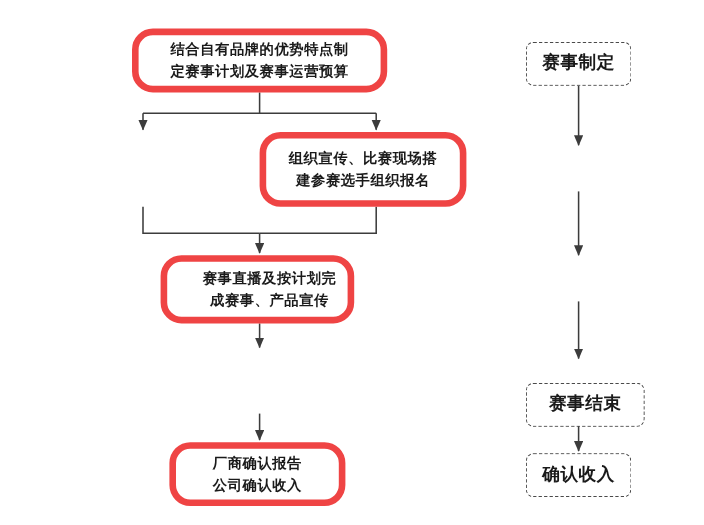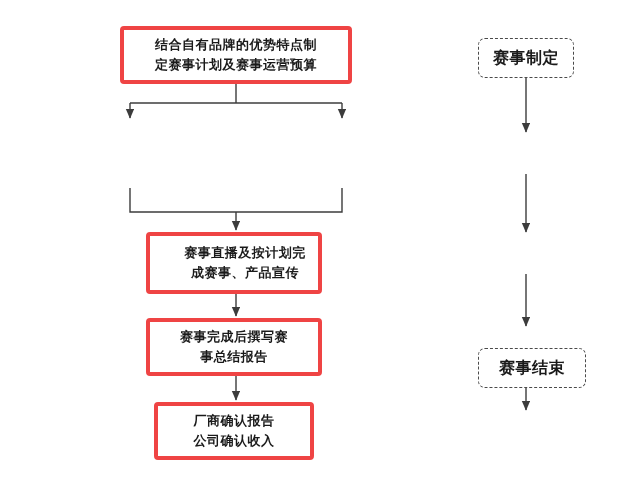--- a/index.html
+++ b/index.html
@@ -28,22 +28,22 @@
   }
   .node {
     position: absolute;
     box-sizing: border-box;
     display: flex;
     align-items: center;
     justify-content: center;
     text-align: center;
     color: #1a1a1a;
     background: #ffffff;
-    border: 4px solid #ef4444;
-    border-radius: 4px;
+    border: 6px solid #ef4444;
+    border-radius: 19px;
     line-height: 1.55;
     letter-spacing: 0.5px;
     padding: 2px 4px;
   }
   .node .txt {
     display: block;
     white-space: pre-line;
   }
   .left-node {
     font-size: 13px;
@@ -89,40 +89,43 @@
       <path d="M526,368 L526,410" marker-end="url(#arrow)"></path>
     </g>
   </svg>
 
   <div class="node left-node" style="left:120px; top:26px; width:232px; height:58px;">
     <span class="txt">结合自有品牌的优势特点制
 定赛事计划及赛事运营预算</span>
   </div>
 
 
+  <div class="node left-node" style="left:236px; top:120px; width:188px; height:68px;">
+    <span class="txt">组织宣传、比赛现场搭
+建参赛选手组织报名</span>
+  </div>
 
   <div class="node left-node" style="left:146px; top:232px; width:176px; height:62px;padding-left:26px;">
     <span class="txt">赛事直播及按计划完
 成赛事、产品宣传</span>
   </div>
 
-  <div class="node left-node" style="left:146px; top:318px; width:176px; height:58px;">
-    <span class="txt">赛事完成后撰写赛
-事总结报告</span>
-  </div>
 
   <div class="node left-node" style="left:154px; top:402px; width:160px; height:58px;">
     <span class="txt">厂商确认报告
 公司确认收入</span>
   </div>
 
   <div class="node right-node" style="left:478px; top:38px; width:96px; height:40px;">
     <span class="txt">赛事制定</span>
   </div>
 
 
 
   <div class="node right-node" style="left:478px; top:348px; width:108px; height:40px;">
     <span class="txt">赛事结束</span>
   </div>
 
+  <div class="node right-node" style="left:478px; top:412px; width:96px; height:40px;">
+    <span class="txt">确认收入</span>
+  </div>
 
 </div>
 
 </body></html>

